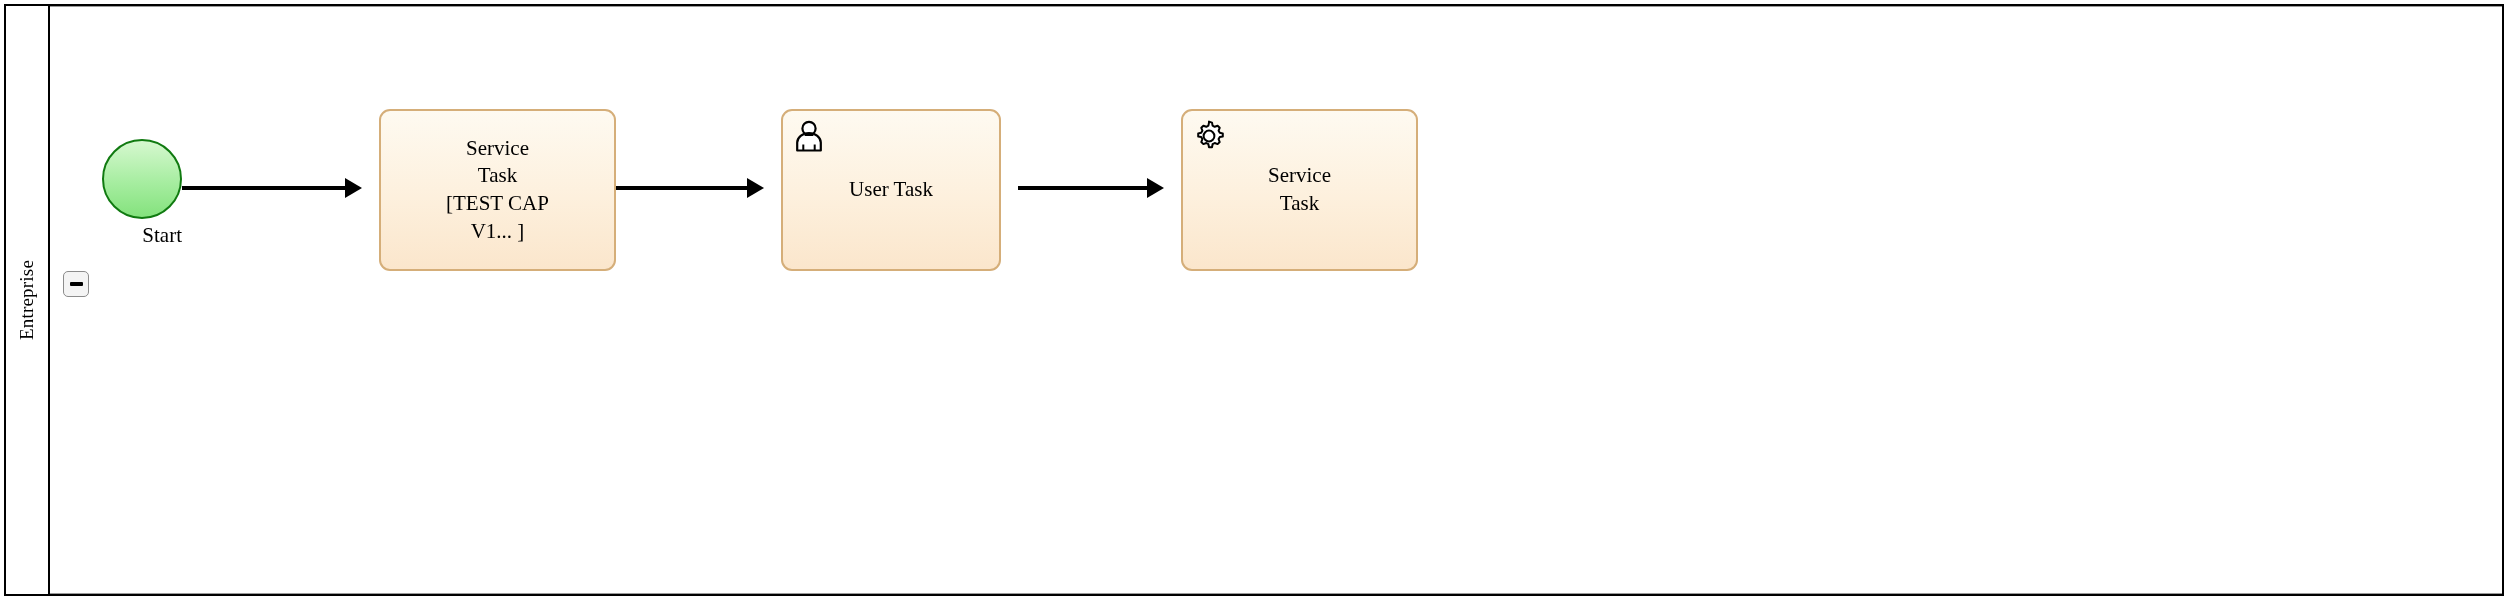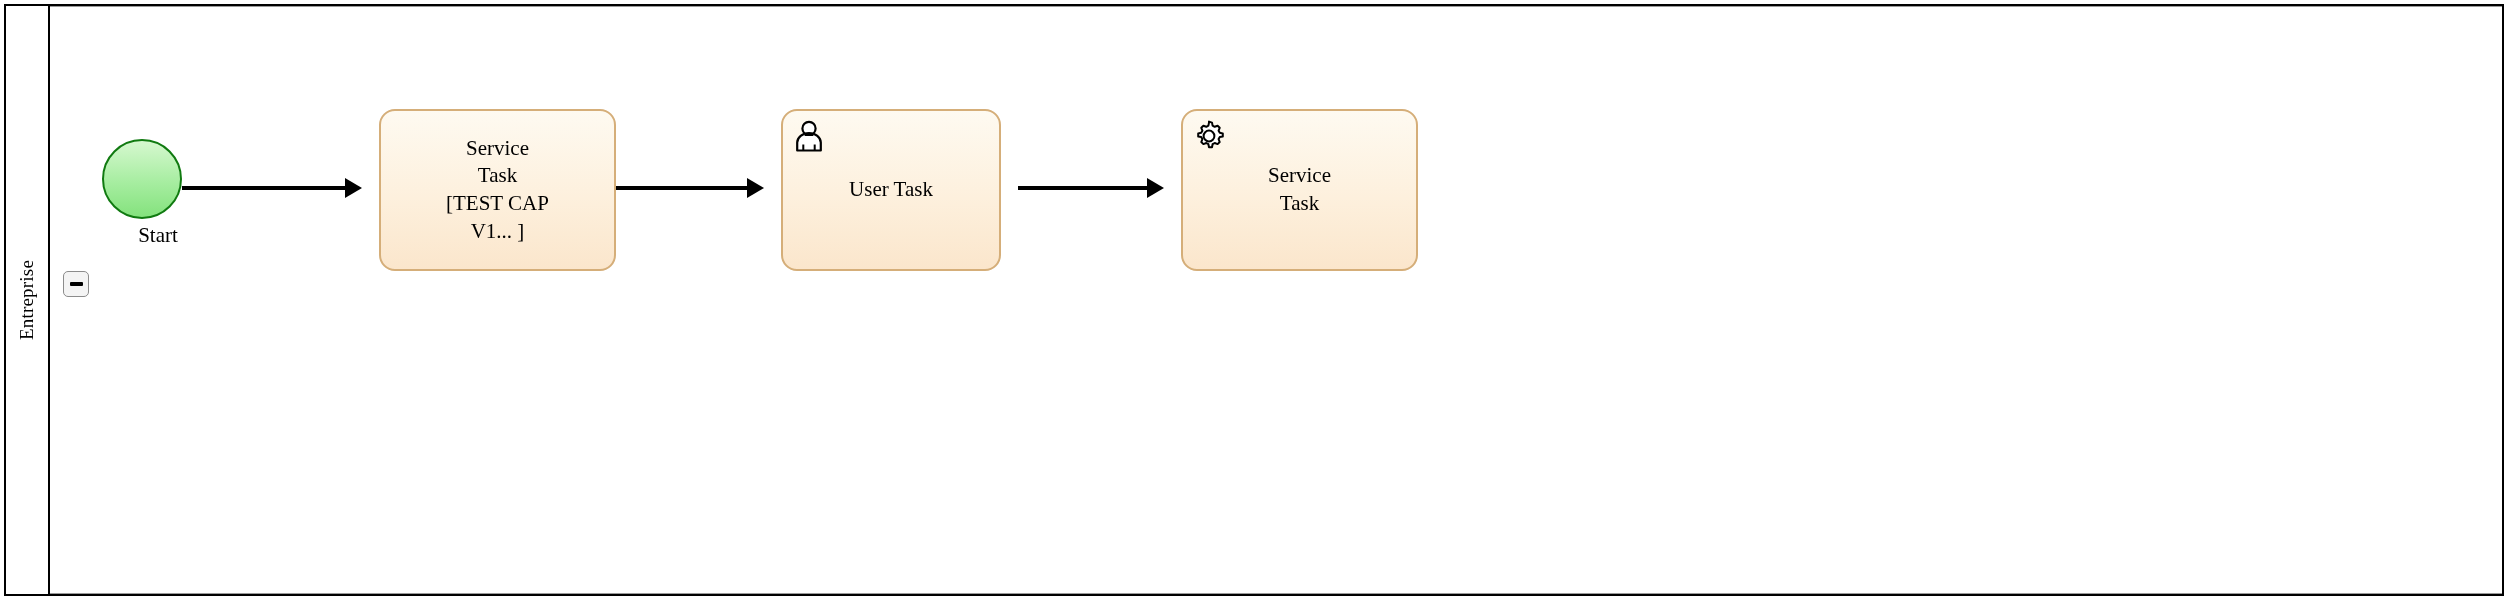--- a/index.html
+++ b/index.html
@@ -84,21 +84,21 @@
     text-align: center;
     font-size: 21px;
     color: #000000;
     white-space: nowrap;
   }
 
   
   .task {
     position: absolute;
     border: 2px solid #d5ae79;
-    border-radius: 16px;
+    border-radius: 11px;
     background: linear-gradient(180deg, #fefaf1 0%, #fdf0dd 55%, #fbe6cc 100%);
     display: flex;
     align-items: center;
     justify-content: center;
   }
   .task-label {
     text-align: center;
     font-size: 21px;
     line-height: 1.32;
     color: #000000;
@@ -135,21 +135,21 @@
     <div id="lane-header-label">Entreprise</div>
   </div>
 
   <div id="lane-body">
 
     <div id="collapse-toggle">
       <div class="minus-bar"></div>
     </div>
 
     <div class="start-event" style="left:52px; top:132px;"></div>
-    <div class="start-event-label" style="left:68px; top:216px; width:80px;">Start</div>
+    <div class="start-event-label" style="left:52px; top:216px; width:80px;text-align:right;">Start</div>
 
     <div class="flow" style="left:132px; top:179px; width:163px;"></div>
     <div class="flow-head" style="left:295px; top:171px;"></div>
 
     <div class="task" style="left:329px; top:102px; width:237px; height:162px;">
       <div class="task-label">Service
 Task
 [TEST CAP
 V1... ]</div>
     </div>

